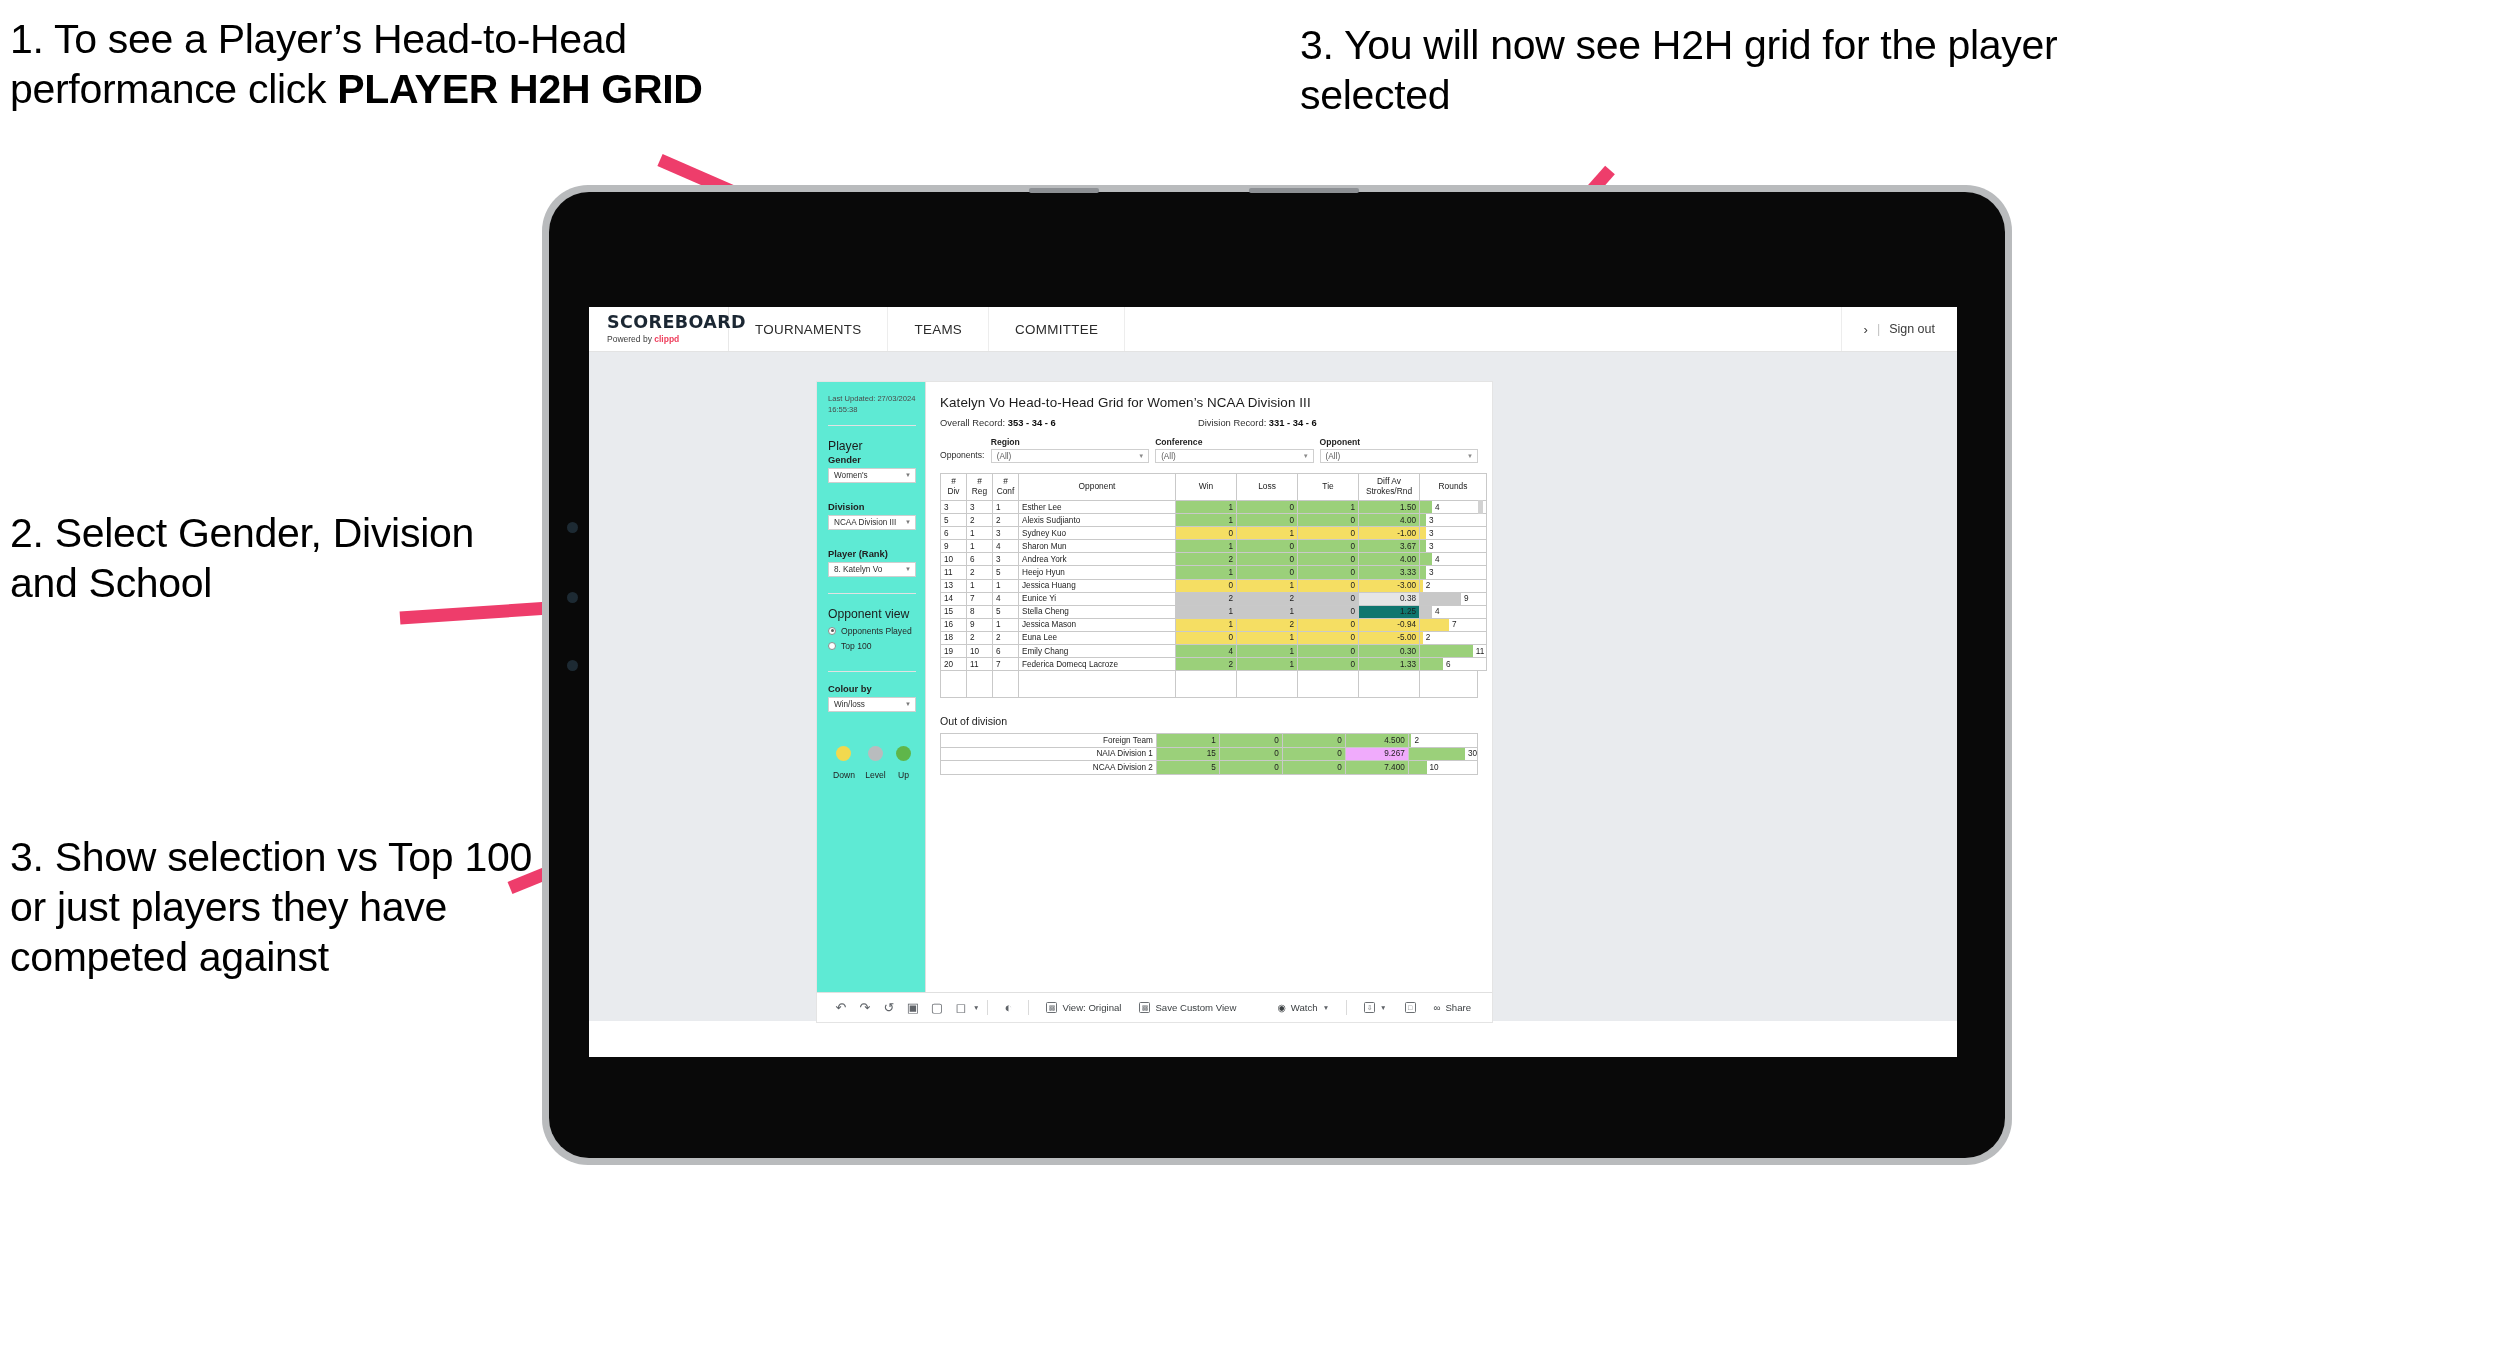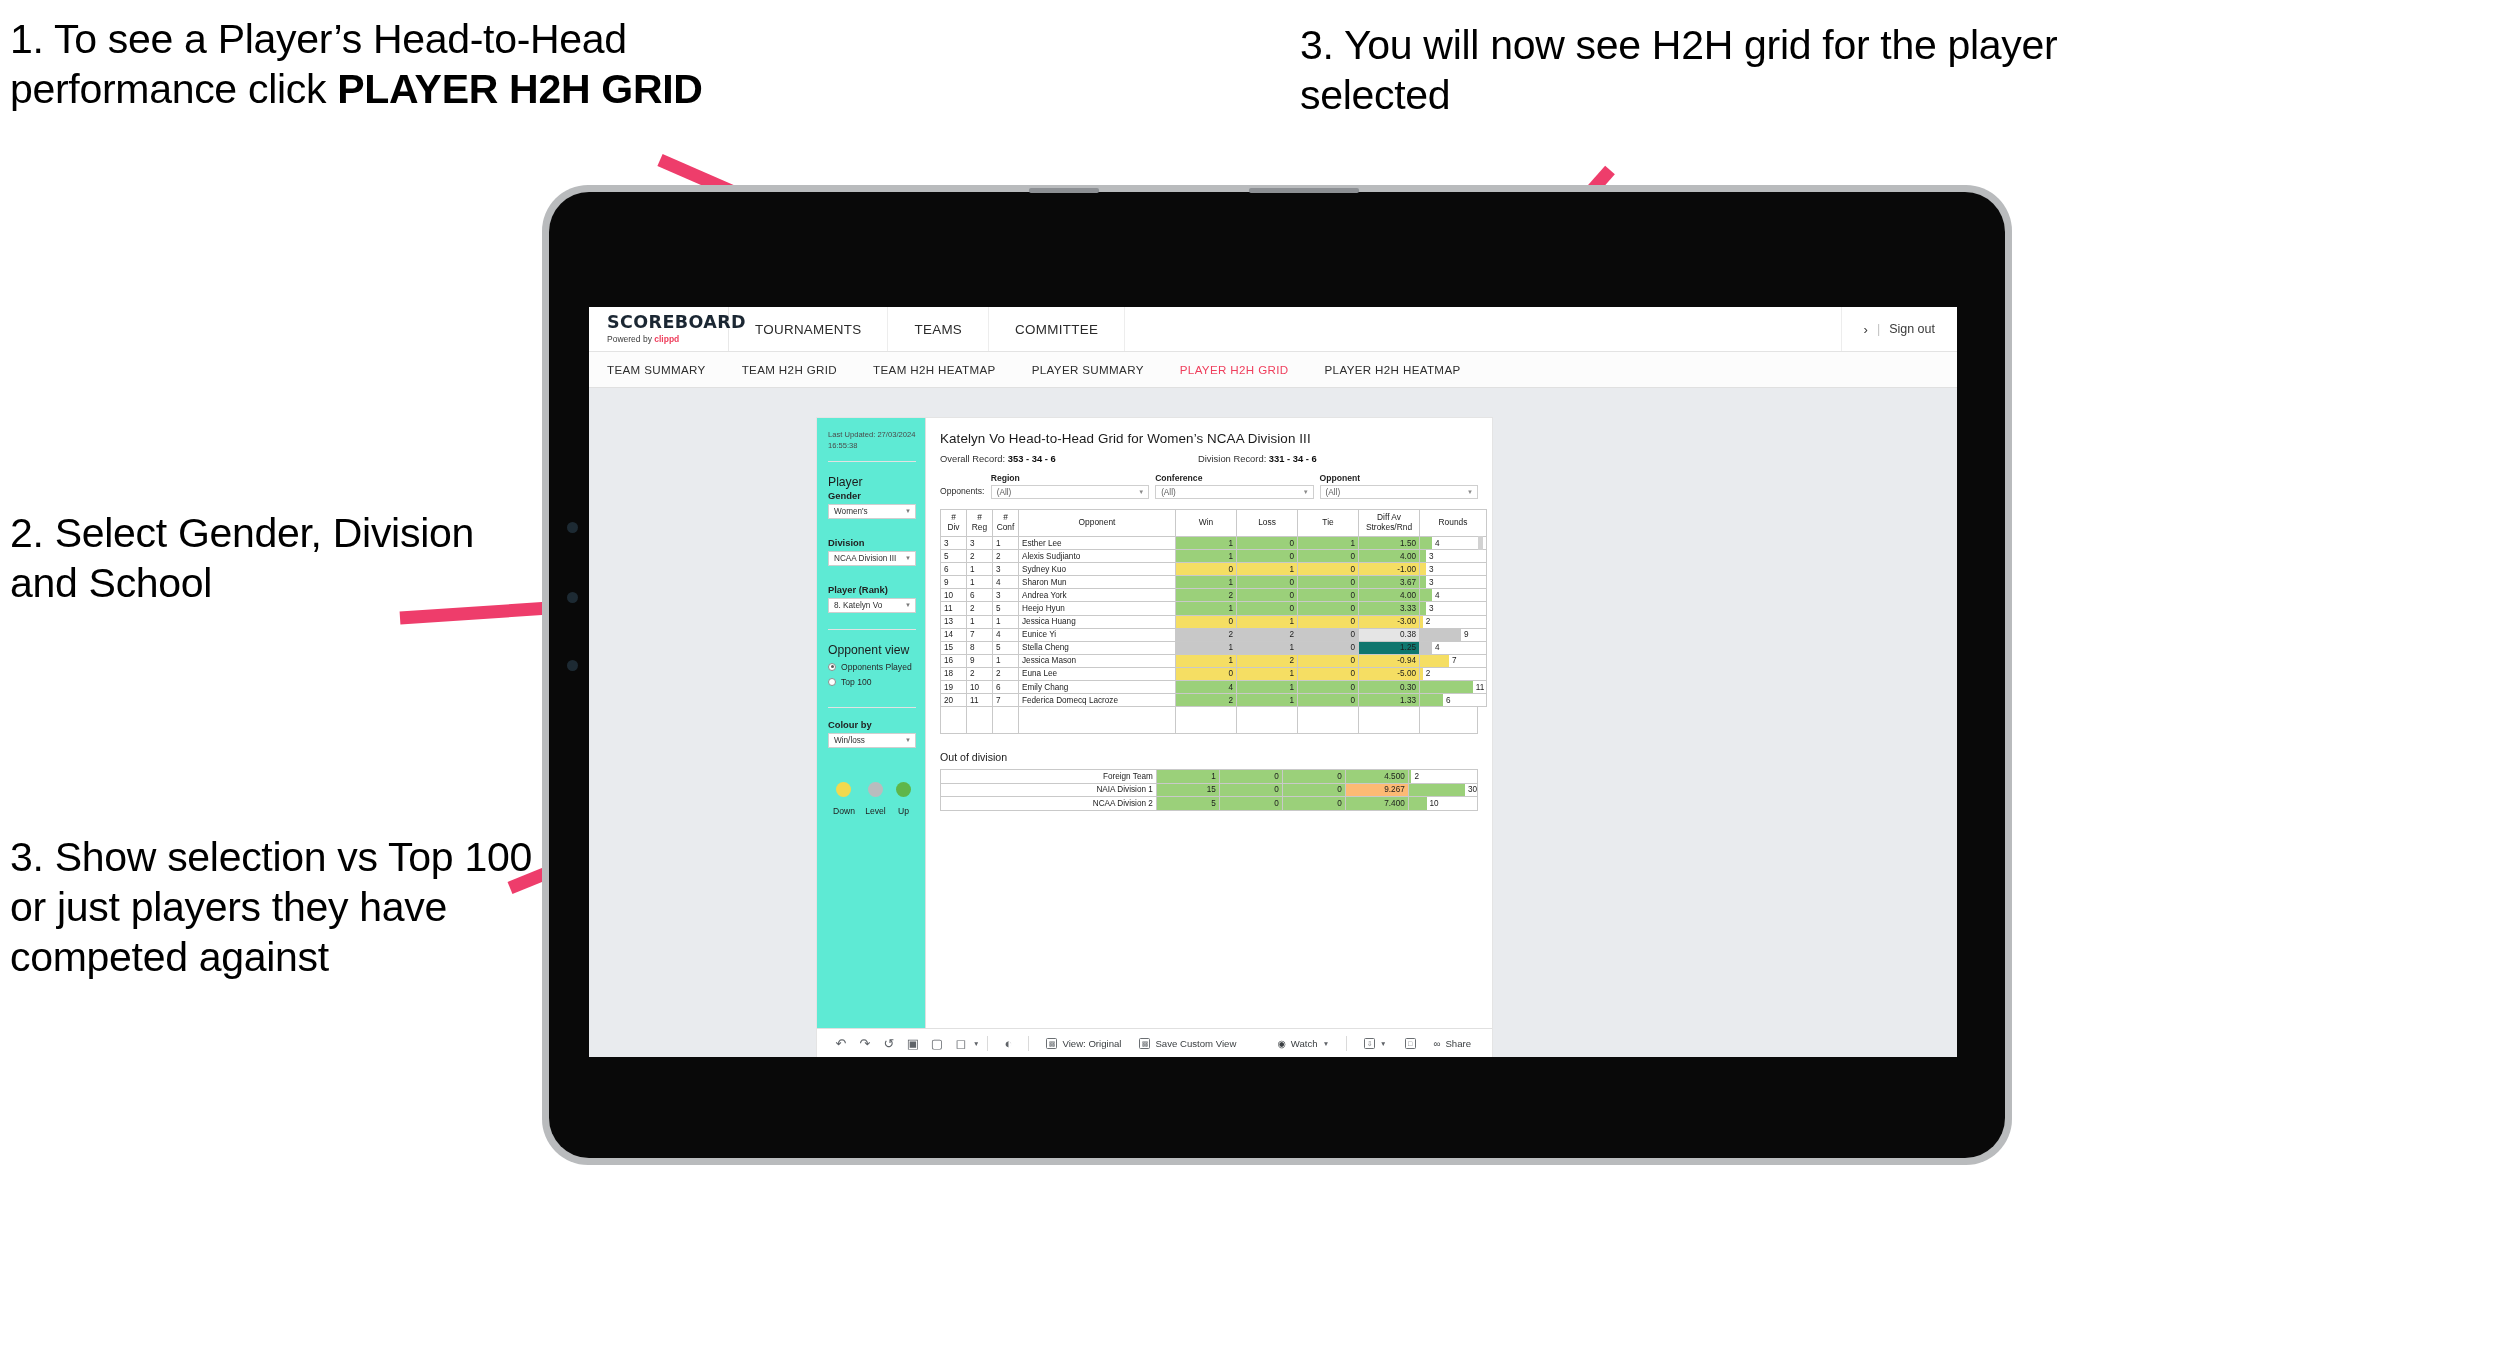--- a/index.html
+++ b/index.html
@@ -256,28 +256,20 @@
           <div class="topnav-item">COMMITTEE</div>
         </div>
         <div id="topnav-spacer"></div>
         <div id="signout-area">
           <span id="chevron-right">›</span>
           <span class="sep">|</span>
           <span>Sign out</span>
         </div>
       </div>
 
-      <div id="subnav">
-        <div class="subnav-item">TEAM SUMMARY</div>
-        <div class="subnav-item">TEAM H2H GRID</div>
-        <div class="subnav-item">TEAM H2H HEATMAP</div>
-        <div class="subnav-item">PLAYER SUMMARY</div>
-        <div class="subnav-item active">PLAYER H2H GRID</div>
-        <div class="subnav-item">PLAYER H2H HEATMAP</div>
-      </div>
 
       <div id="canvas">
         <div id="dash-card">
           <div id="dash-body">
 
             <div id="ctrl">
               <div id="last-updated">Last Updated: 27/03/2024 16:55:38</div>
               <div class="ctrl-rule"></div>
               <div class="ctrl-h">Player</div>
 
@@ -620,21 +612,21 @@
                           <span class="fill" style="width:4%;background:#9bd07a"></span>
                           <span class="rv">2</span>
                         </div>
                       </td>
                     </tr>
                     <tr>
                       <td class="o-name">NAIA Division 1</td>
                       <td class="c-num" style="background:#9bd07a">15</td>
                       <td class="c-num" style="background:#9bd07a">0</td>
                       <td class="c-num" style="background:#9bd07a">0</td>
-                      <td class="c-num" style="background:#fdba74">9.267</td>
+                      <td class="c-num" style="background:#f0abfc">9.267</td>
                       <td class="c-rounds">
                         <div class="rbar">
                           <span class="fill" style="width:91%;background:#9bd07a"></span>
                           <span class="rv">30</span>
                         </div>
                       </td>
                     </tr>
                     <tr>
                       <td class="o-name">NCAA Division 2</td>
                       <td class="c-num" style="background:#9bd07a">5</td>

